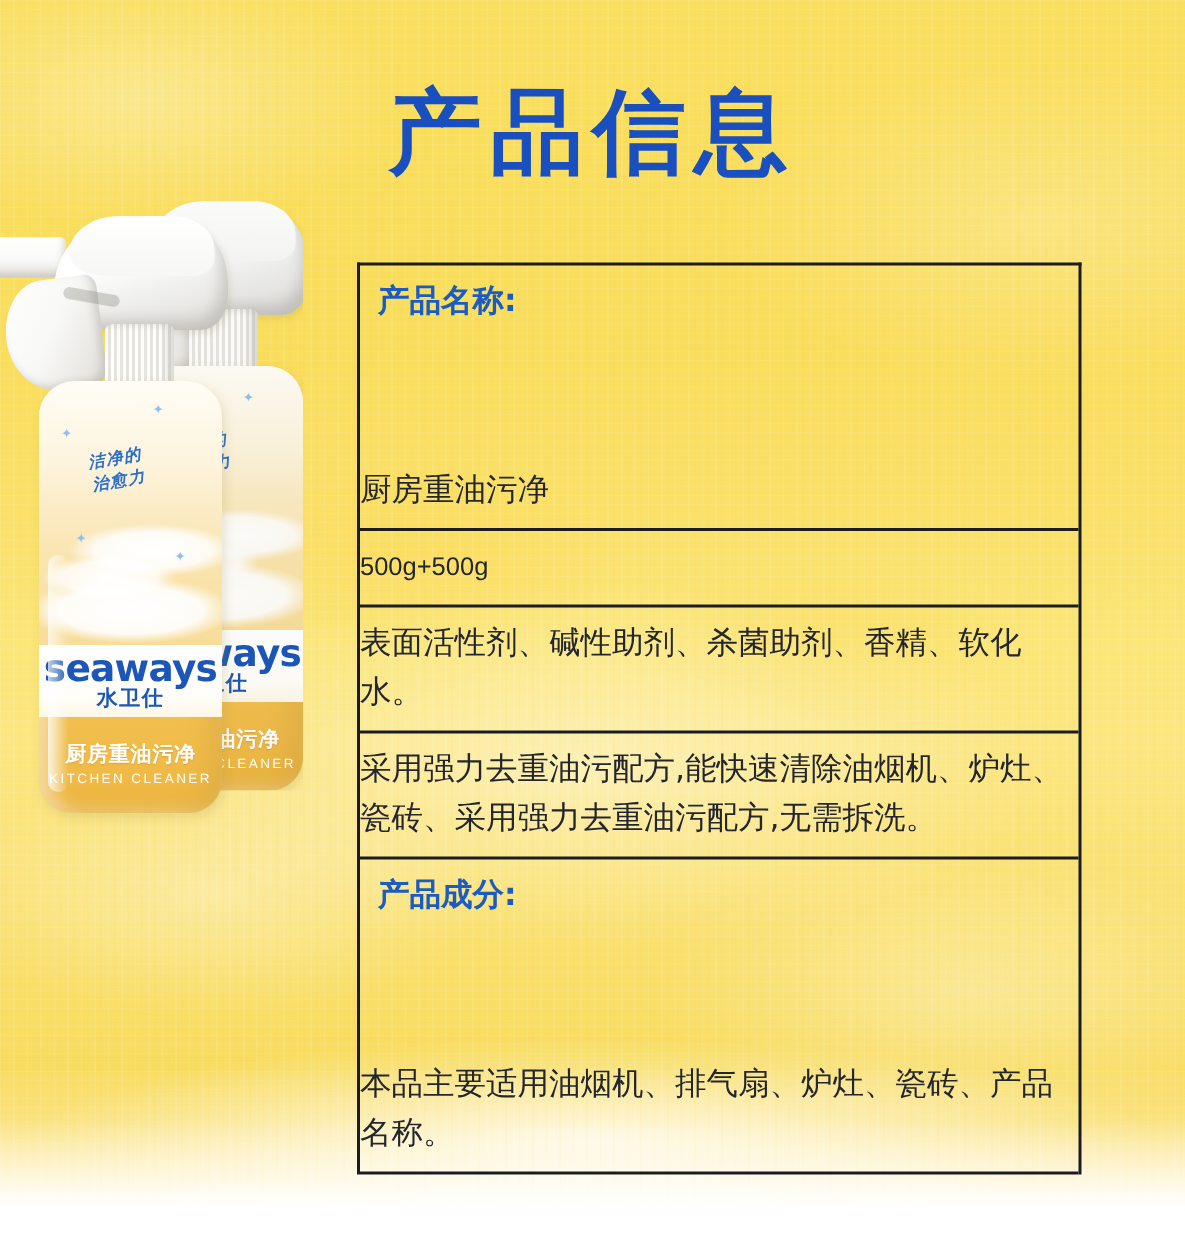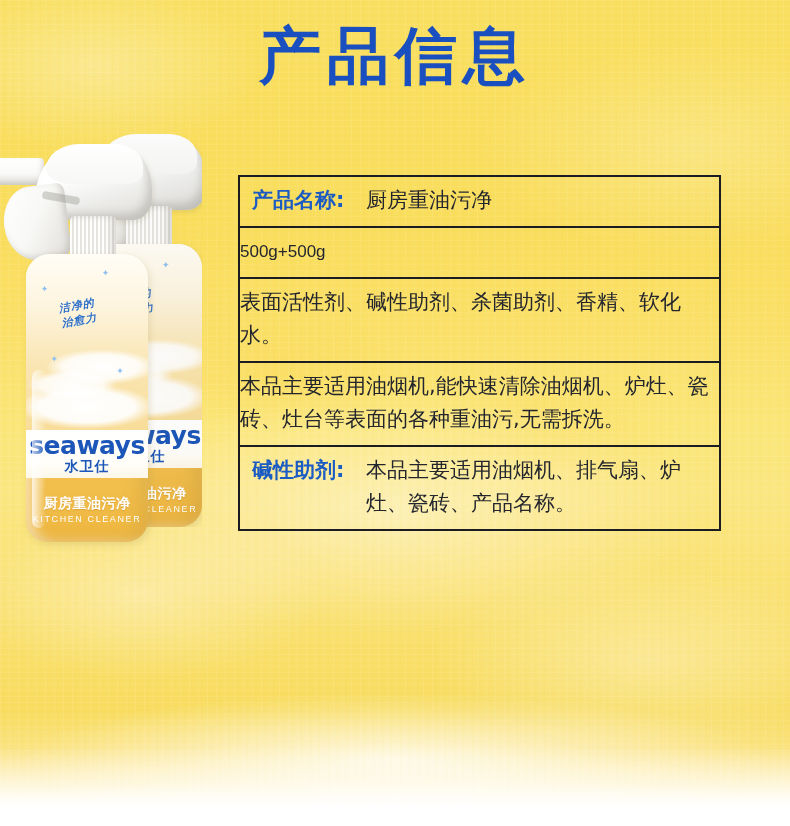--- a/index.html
+++ b/index.html
@@ -56,21 +56,21 @@
       rgba(255,255,255,.07) 0px, rgba(255,255,255,.07) 1px,
       rgba(255,255,255,0) 1px, rgba(255,255,255,0) 6px);
   }
   .bg-bottom-fade {
     position:absolute; left:0; right:0; bottom:0; height:80px;
     background:linear-gradient(180deg, rgba(255,255,255,0), #ffffff 78%);
   }
 
   
   #title {
-    position:absolute; left:0; right:0; top:20px;
+    position:absolute; left:0; right:0; top:52px;
     text-align:center;
     font-size:62px;
     line-height:72px;
     font-weight:bold;
     letter-spacing:6px;
     color:#1A4FBF;
     font-family:"DejaVu Sans", sans-serif;
   }
 
   
@@ -78,20 +78,21 @@
     position:absolute;
     left:238px; top:175px;
     width:483px;
     border:2px solid #1b1c22;
     border-bottom:none;
   }
   .row {
     display:flex;
     border-bottom:2px solid #1b1c22;
     padding:7px 0 9px 0;
+    flex-direction:column;
   }
   .row-label {
     flex:0 0 126px;
     padding-left:12px;
     color:#1B5BC4;
     font-size:21px;
     line-height:33px;
     font-weight:bold;
     white-space:nowrap;
     font-family:"DejaVu Sans", sans-serif;
@@ -304,19 +305,19 @@
     <div class="row-label">产品名称:</div>
     <div class="row-value">厨房重油污净</div>
   </div>
   <div class="row">
     <div class="row-value latin">500g+500g</div>
   </div>
   <div class="row">
     <div class="row-value">表面活性剂、碱性助剂、杀菌助剂、香精、软化水。</div>
   </div>
   <div class="row">
-    <div class="row-value">本品主要适用油烟机,能快速清除油烟机、炉灶、瓷砖、灶台等表面的各种重油污,无需拆洗。</div>
-  </div>
-  <div class="row">
-    <div class="row-label">碱性助剂:</div>
+    <div class="row-value">采用强力去重油污配方,能快速清除油烟机、炉灶、瓷砖、采用强力去重油污配方,无需拆洗。</div>
+  </div>
+  <div class="row">
+    <div class="row-label">产品成分:</div>
     <div class="row-value">本品主要适用油烟机、排气扇、炉灶、瓷砖、产品名称。</div>
   </div>
 </div>
 
 </body></html>

